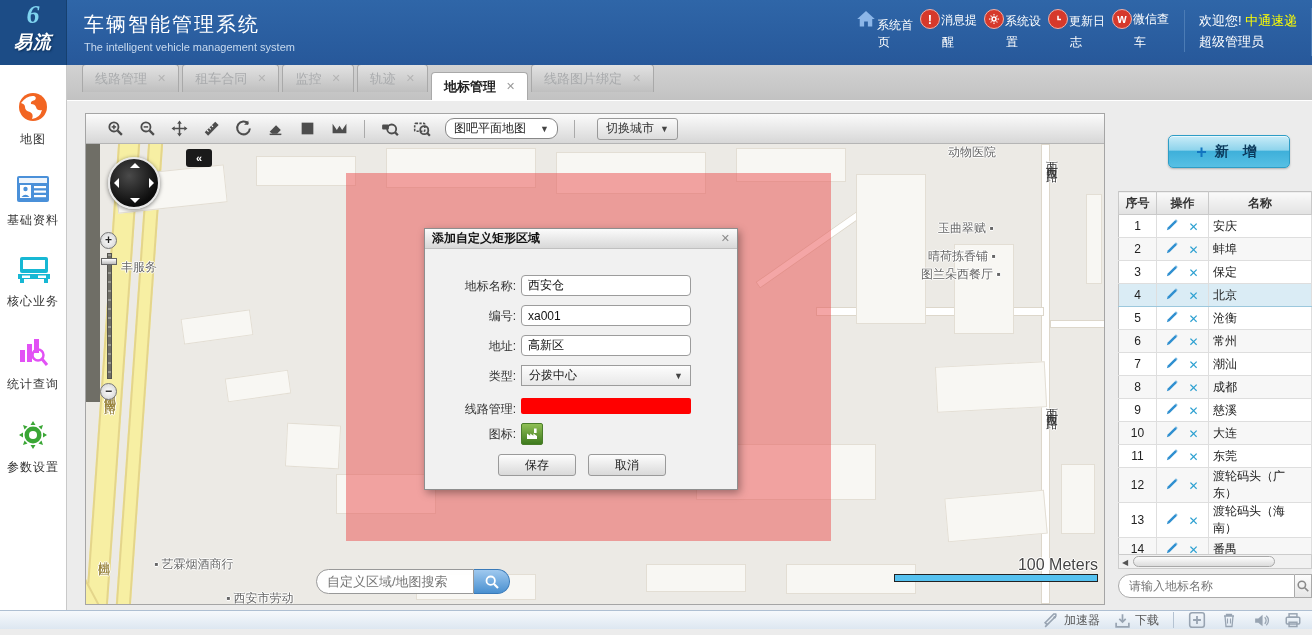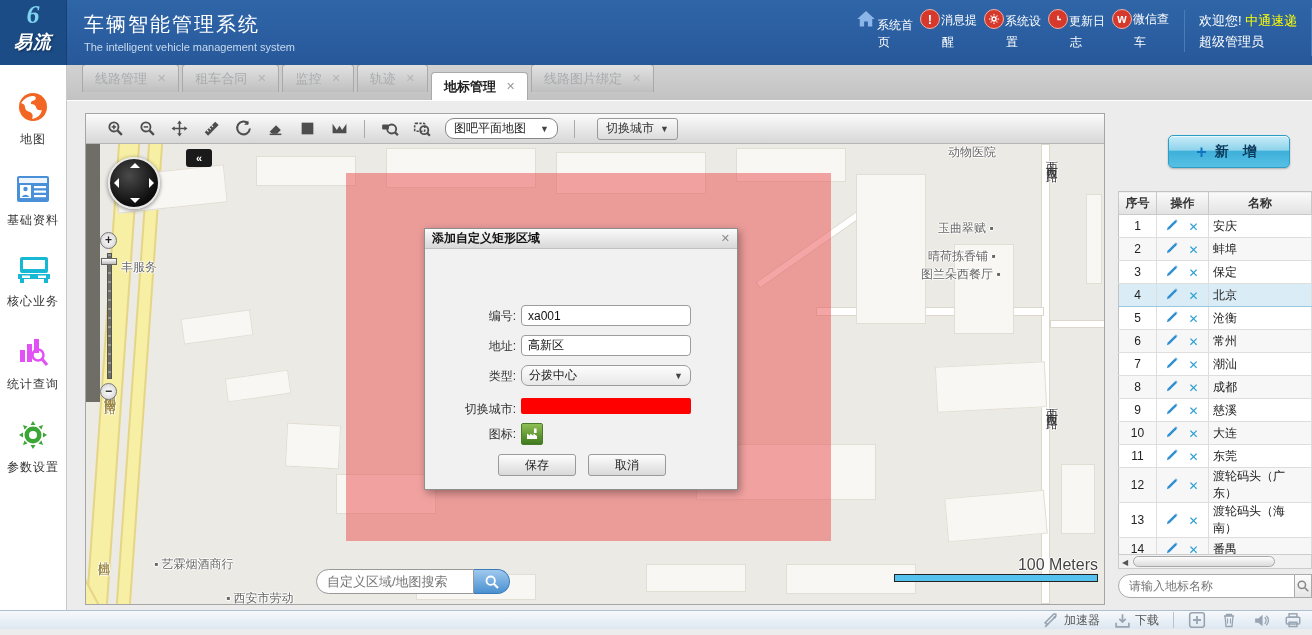--- a/index.html
+++ b/index.html
@@ -117,21 +117,21 @@
     border-bottom:1px solid #c0c0c0; display:flex; align-items:center;
     justify-content:space-between; padding:0 7px; cursor:move; }
   #dialog-title { font-size:12px; font-weight:bold; color:#111; }
   #dialog-close { font-size:11px; color:#8a8a8a; cursor:pointer; font-weight:bold; }
   .dlg-row { position:absolute; left:0; width:100%; height:22px; }
   .dlg-label { position:absolute; left:3px; width:88px; text-align:right; font-size:12px;
     color:#333; line-height:22px; }
   .dlg-input { position:absolute; left:96px; width:170px; height:21px; border:1px solid #9c9c9c;
     border-radius:4px; padding:0 6px; font-size:12px; color:#111; background:#fff; outline:none; }
   .dlg-select { position:absolute; left:96px; width:170px; height:21px; border:1px solid #9c9c9c;
-    border-radius:7px; background:linear-gradient(#fdfdfd,#e8e8e8); font-size:12px; color:#222;
+    border-radius:0; background:linear-gradient(#fdfdfd,#e8e8e8); font-size:12px; color:#222;
     display:flex; align-items:center; justify-content:space-between; padding:0 7px; cursor:pointer; }
   #color-swatch { position:absolute; left:96px; width:170px; height:16px; background:#ff0000;
     border-radius:2px; cursor:pointer; }
   #icon-swatch { position:absolute; left:96px; width:22px; height:22px; border:1px solid #4a7d2a;
     border-radius:2px; background:linear-gradient(#8fbf55,#3e7a1e); display:flex;
     align-items:center; justify-content:center; cursor:pointer; }
   .dlg-btn { position:absolute; width:78px; height:22px; border:1px solid #9a9a9a;
     border-radius:3px; background:linear-gradient(#fdfdfd,#d9d9d9); font-size:12px;
     color:#222; text-align:center; line-height:20px; cursor:pointer; }
 
@@ -452,37 +452,41 @@
     <div id="scale-label">100 Meters</div>
     <div id="scale-bar"></div>
   </div>
 </div>
 
 <div id="dialog">
   <div id="dialog-titlebar">
     <span id="dialog-title">添加自定义矩形区域</span>
     <span id="dialog-close">✕</span>
   </div>
+  <div class="dlg-row" style="top:46px;">
+    <span class="dlg-label">地标名称:</span>
+    <input class="dlg-input" value="西安仓" style="">
+  </div>
   <div class="dlg-row" style="top:76px;">
     <span class="dlg-label">编号:</span>
     <input class="dlg-input" value="xa001" style="">
   </div>
   <div class="dlg-row" style="top:106px;">
     <span class="dlg-label">地址:</span>
     <input class="dlg-input" value="高新区" style="">
   </div>
   <div class="dlg-row" style="top:136px;">
     <span class="dlg-label">类型:</span>
     <div class="dlg-select">
       <span>分拨中心</span>
       <span class="caret">▼</span>
     </div>
   </div>
   <div class="dlg-row" style="top:169px;">
-    <span class="dlg-label">切换城市:</span>
+    <span class="dlg-label">线路管理:</span>
     <div id="color-swatch"></div>
   </div>
   <div class="dlg-row" style="top:194px;">
     <span class="dlg-label">图标:</span>
     <div id="icon-swatch">
       <svg width="14" height="14" viewBox="0 0 14 14">
         <rect x="9" y="1.5" width="2.6" height="4.5" fill="#fff"></rect>
         <path d="M2 12 V6.5 l3.2 2.2 V6.5 l3.2 2.2 V6.5 l3.6 2.4 V12 Z" fill="#fff"></path>
       </svg>
     </div>

